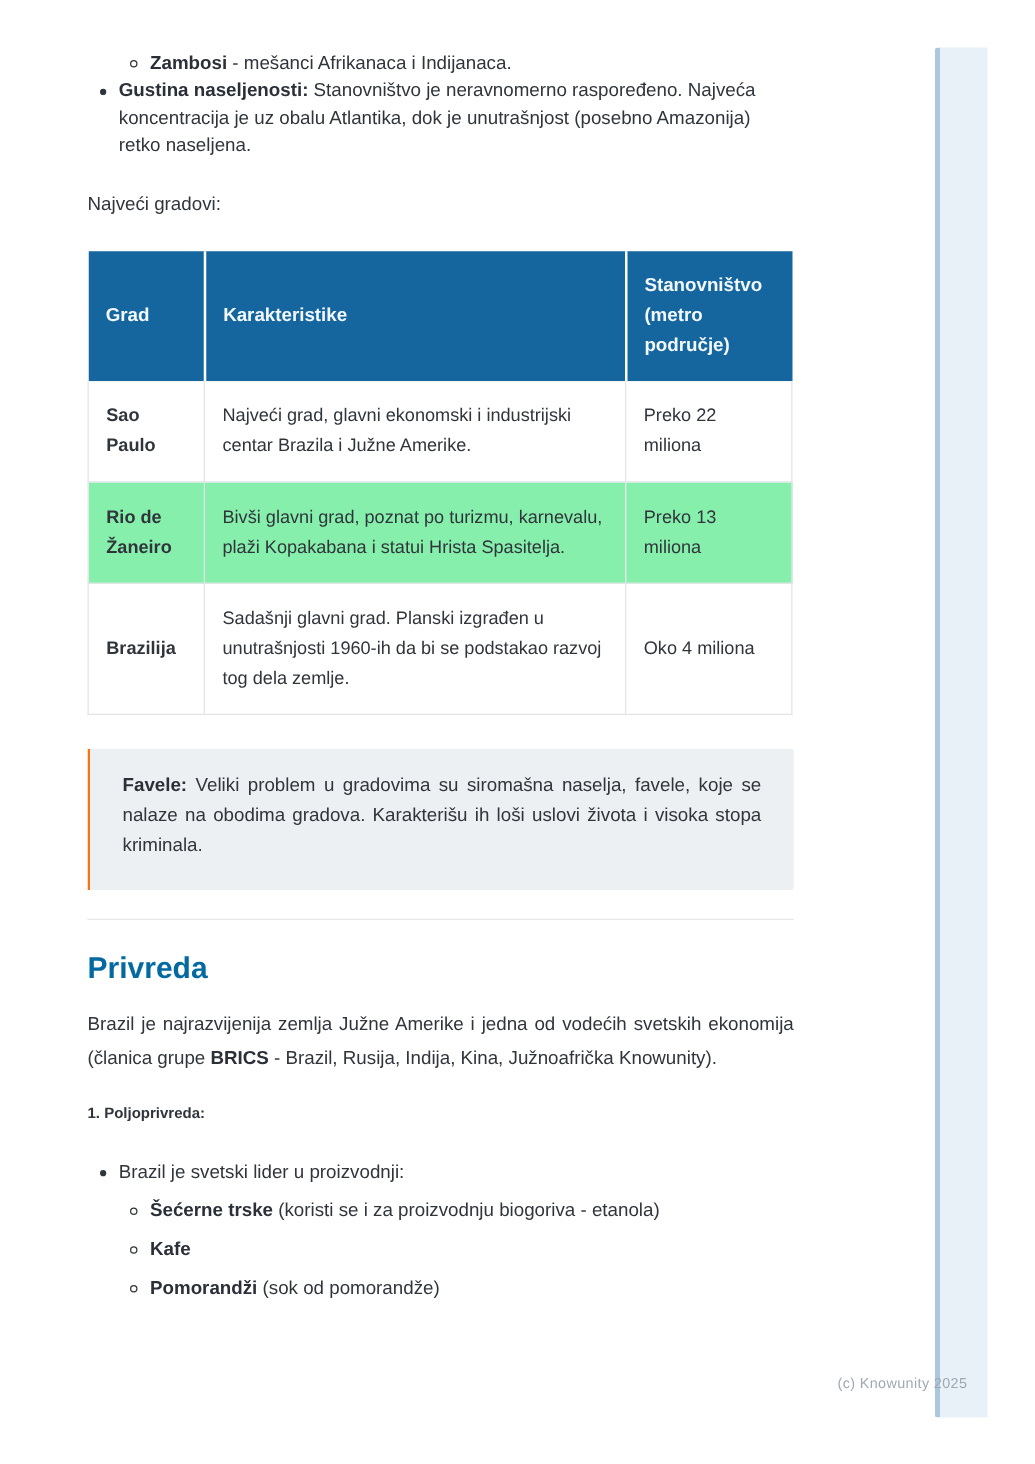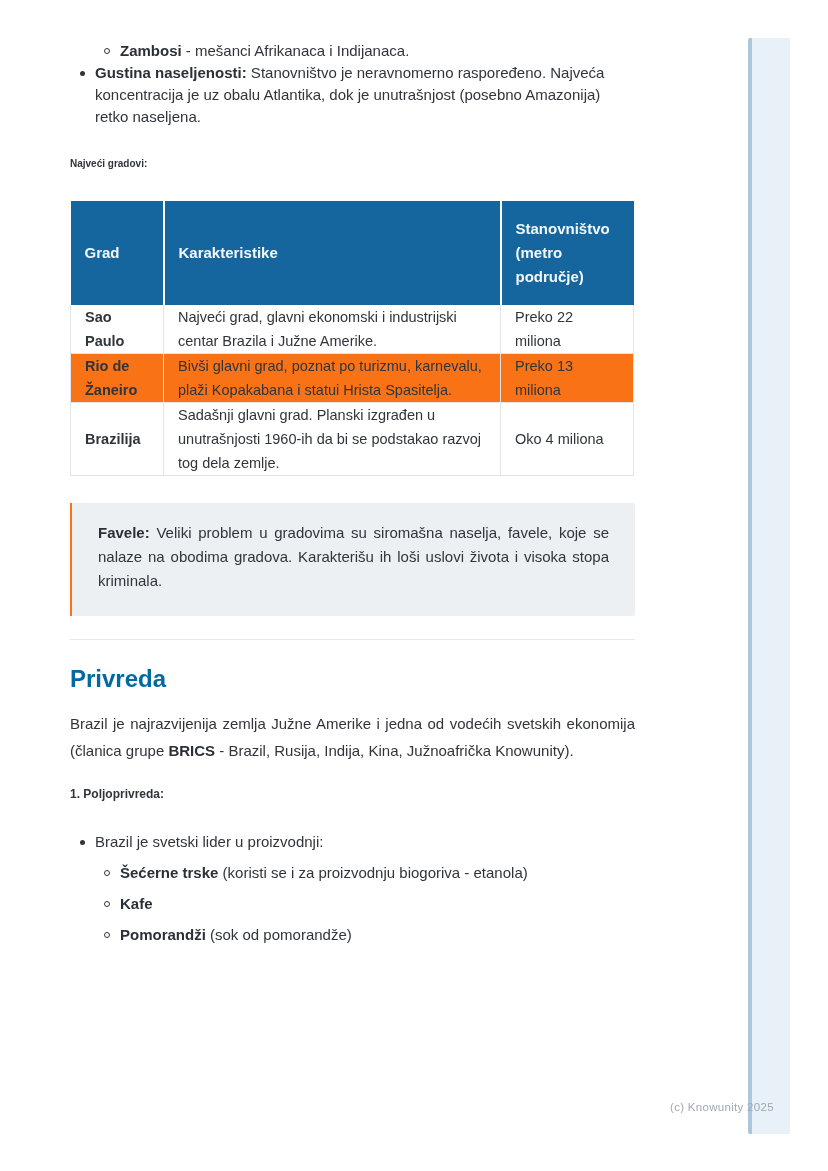--- a/index.html
+++ b/index.html
@@ -50,21 +50,21 @@
     width:6px; height:6px; border-radius:50%;
     border:1.5px solid #30353c; margin-top:8px;
   }
   .li-sub { padding-left:33px; }
   .li-sub .marker-col { width:8px; margin-right:9px; }
   .li-top { padding-left:8px; }
   .li-top .marker-col { width:8px; margin-right:9px; }
 
   .li-zambosi { margin-top:40px; }
   .li-gustina { }
-  .cities-label { margin-top:26px; font-size:10px; font-weight:bold; line-height:20px; }
+  .cities-label { margin-top:26px; font-size:15px; font-weight:normal; line-height:20px; }
 
   
   table.cities {
     margin-top:27px;
     width:563px;
     border-collapse:collapse;
     table-layout:fixed;
   }
   table.cities th {
     background:#15669f;
@@ -75,26 +75,26 @@
     text-align:left;
     vertical-align:middle;
     padding:16px 14px;
     border-right:2px solid #ffffff;
   }
   table.cities th:last-child { border-right:none; }
   table.cities td {
     font-size:14.5px;
     line-height:24px;
     vertical-align:middle;
-    padding:0 14px;
+    padding:16px 14px;
     border:1px solid #e2e4e8;
     border-top:none;
     background:#ffffff;
   }
-  table.cities tr.alt td { background:#f97316; }
+  table.cities tr.alt td { background:#86efac; }
   table.cities td.city { font-weight:bold; }
   col.c1 { width:93px; }
   col.c2 { width:337px; }
   col.c3 { width:133px; }
 
   
   .callout {
     margin-top:27px;
     background:#edf0f2;
     border-left:2px solid #f97316;

